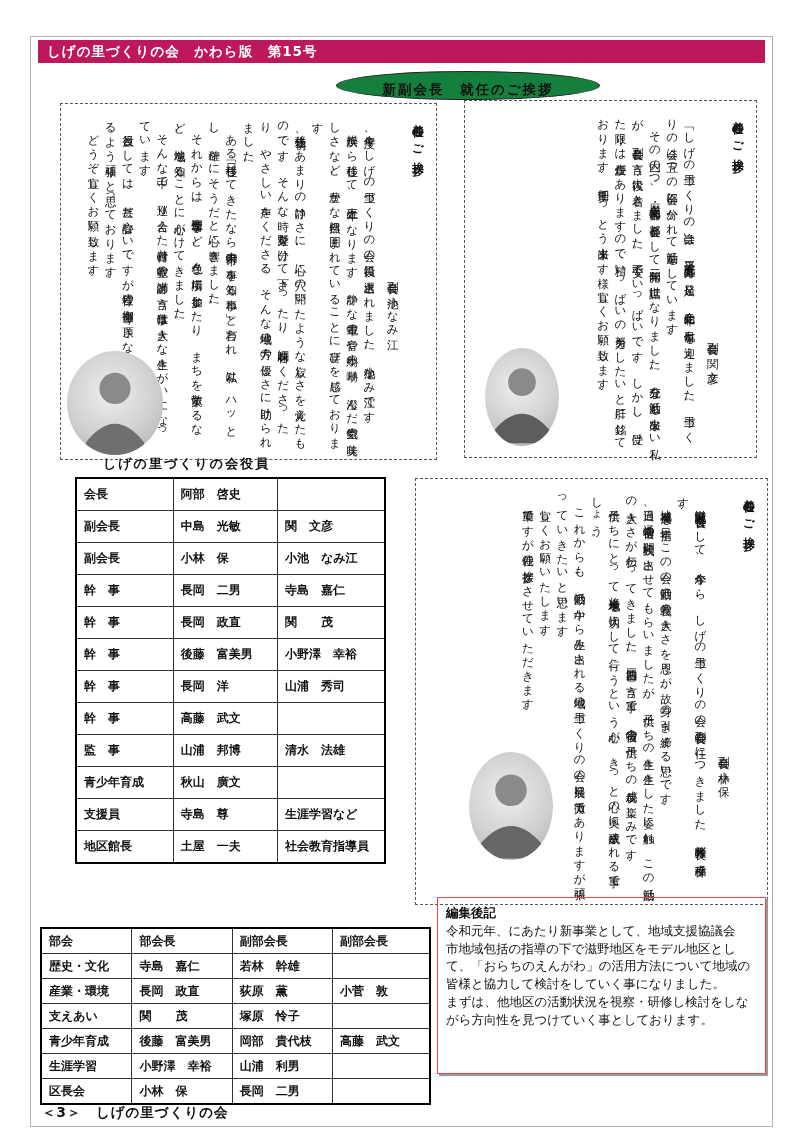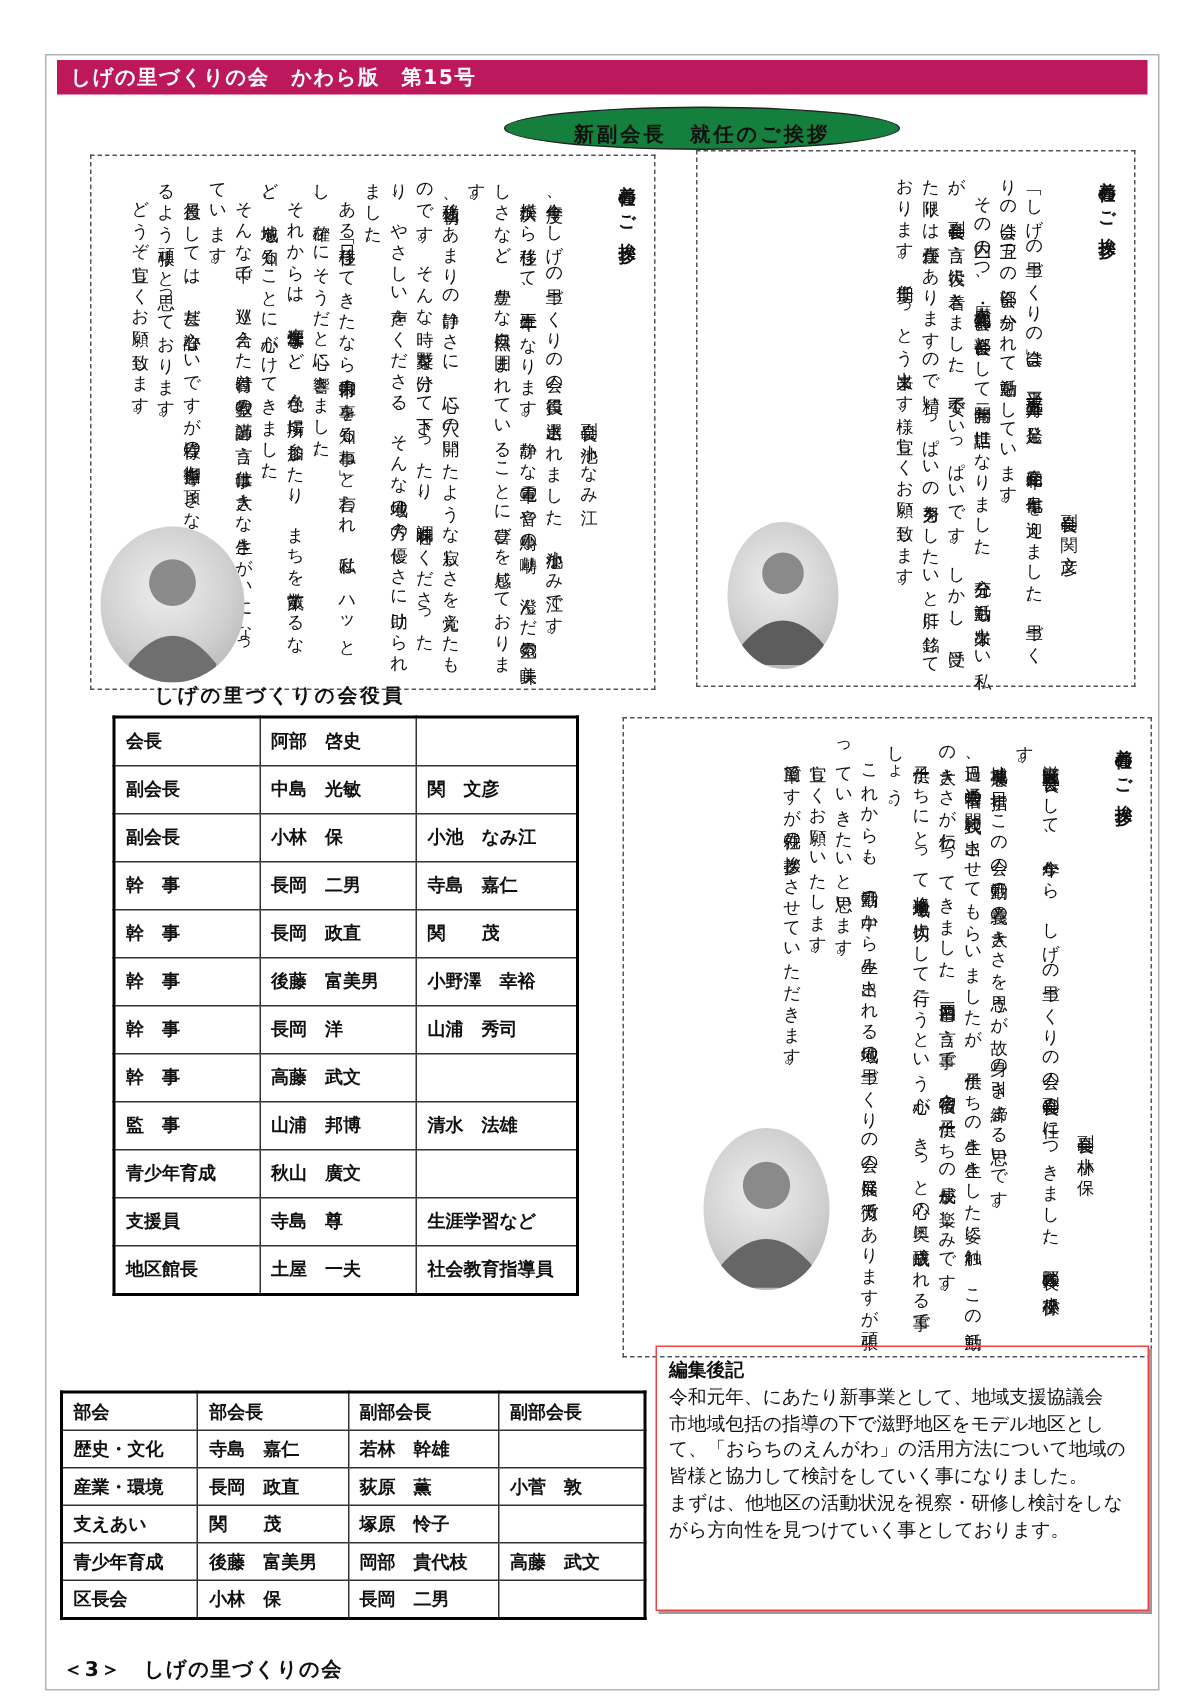--- a/index.html
+++ b/index.html
@@ -236,20 +236,26 @@
           <td></td>
         </tr>
 
         <tr>
           <td>青少年育成</td>
           <td>後藤　富美男</td>
           <td>岡部　貴代枝</td>
           <td>高藤　武文</td>
         </tr>
 
+        <tr>
+          <td>生涯学習</td>
+          <td>小野澤　幸裕</td>
+          <td>山浦　利男</td>
+          <td></td>
+        </tr>
 
         <tr>
           <td>区長会</td>
           <td>小林　保</td>
           <td>長岡　二男</td>
           <td></td>
         </tr>
       </tbody>
   </table>
 

